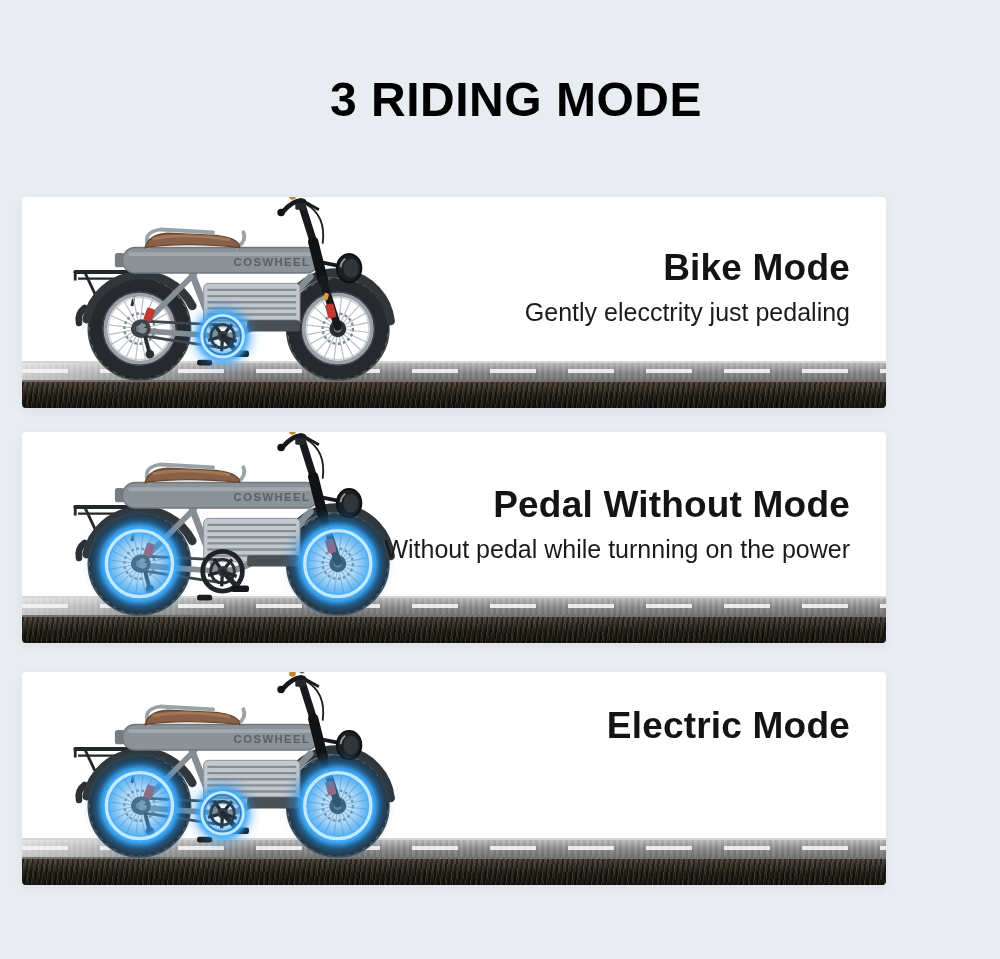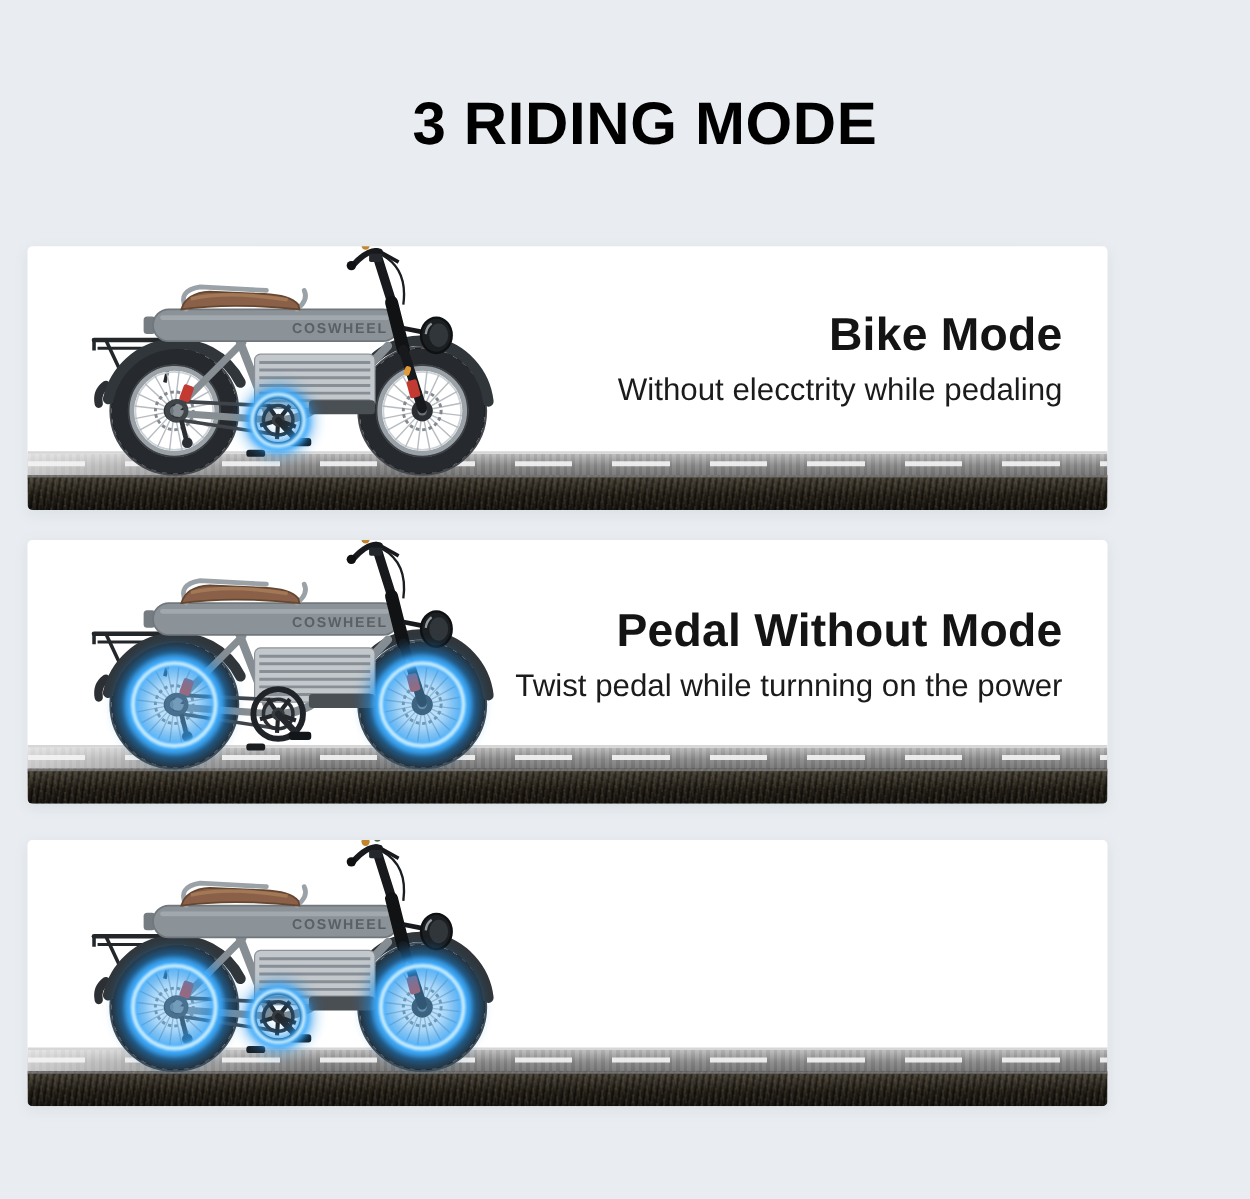--- a/index.html
+++ b/index.html
@@ -186,21 +186,21 @@
   <svg class="bike" viewBox="0 0 360 215">
     <use href="#bike-art"></use>
     <g class="glows">
         <circle cx="170" cy="158" r="23" fill="none" stroke="#1e8fe6" stroke-width="15" opacity="0.6" filter="url(#blur-big)"></circle>
         <circle cx="170" cy="158" r="23" fill="none" stroke="#41adff" stroke-width="8" opacity="0.9" filter="url(#blur-mid)"></circle>
         <circle cx="170" cy="158" r="22" fill="none" stroke="#c9edff" stroke-width="3" opacity="0.95" filter="url(#blur-sm)"></circle>
       </g>
   </svg>
   <div class="caption">
     <h2>Bike Mode</h2>
-    <p>Without elecctrity while pedaling</p>
+    <p>Gently elecctrity just pedaling</p>
   </div>
   <div class="road">
     <div class="road-upper">
       <div class="road-dash"></div>
     </div>
     <div class="road-lower"></div>
   </div>
 </section>
 
 <section class="card card-2">
@@ -212,21 +212,21 @@
         <circle cx="82" cy="150" r="36.5" fill="none" stroke="#41adff" stroke-width="11" opacity="0.9" filter="url(#blur-mid)"></circle>
         <circle cx="82" cy="150" r="35" fill="none" stroke="#c9edff" stroke-width="3.5" opacity="0.95" filter="url(#blur-sm)"></circle>
         <circle cx="292" cy="150" r="30" fill="#59b4f7" opacity="0.4" filter="url(#blur-mid)"></circle>
         <circle cx="292" cy="150" r="37" fill="none" stroke="#1e8fe6" stroke-width="24" opacity="0.6" filter="url(#blur-big)"></circle>
         <circle cx="292" cy="150" r="36.5" fill="none" stroke="#41adff" stroke-width="11" opacity="0.9" filter="url(#blur-mid)"></circle>
         <circle cx="292" cy="150" r="35" fill="none" stroke="#c9edff" stroke-width="3.5" opacity="0.95" filter="url(#blur-sm)"></circle>
       </g>
   </svg>
   <div class="caption">
     <h2>Pedal Without Mode</h2>
-    <p>Twist pedal while turnning on the power</p>
+    <p>Without pedal while turnning on the power</p>
   </div>
   <div class="road">
     <div class="road-upper">
       <div class="road-dash"></div>
     </div>
     <div class="road-lower"></div>
   </div>
 </section>
 
 <section class="card card-3">
@@ -240,20 +240,21 @@
         <circle cx="292" cy="150" r="30" fill="#59b4f7" opacity="0.4" filter="url(#blur-mid)"></circle>
         <circle cx="292" cy="150" r="37" fill="none" stroke="#1e8fe6" stroke-width="24" opacity="0.6" filter="url(#blur-big)"></circle>
         <circle cx="292" cy="150" r="36.5" fill="none" stroke="#41adff" stroke-width="11" opacity="0.9" filter="url(#blur-mid)"></circle>
         <circle cx="292" cy="150" r="35" fill="none" stroke="#c9edff" stroke-width="3.5" opacity="0.95" filter="url(#blur-sm)"></circle>
         <circle cx="170" cy="158" r="23" fill="none" stroke="#1e8fe6" stroke-width="15" opacity="0.6" filter="url(#blur-big)"></circle>
         <circle cx="170" cy="158" r="23" fill="none" stroke="#41adff" stroke-width="8" opacity="0.9" filter="url(#blur-mid)"></circle>
         <circle cx="170" cy="158" r="22" fill="none" stroke="#c9edff" stroke-width="3" opacity="0.95" filter="url(#blur-sm)"></circle>
       </g>
   </svg>
   <div class="caption">
+    <h2>Electric Mode</h2>
   </div>
   <div class="road">
     <div class="road-upper">
       <div class="road-dash"></div>
     </div>
     <div class="road-lower"></div>
   </div>
 </section>
 
 </body></html>

